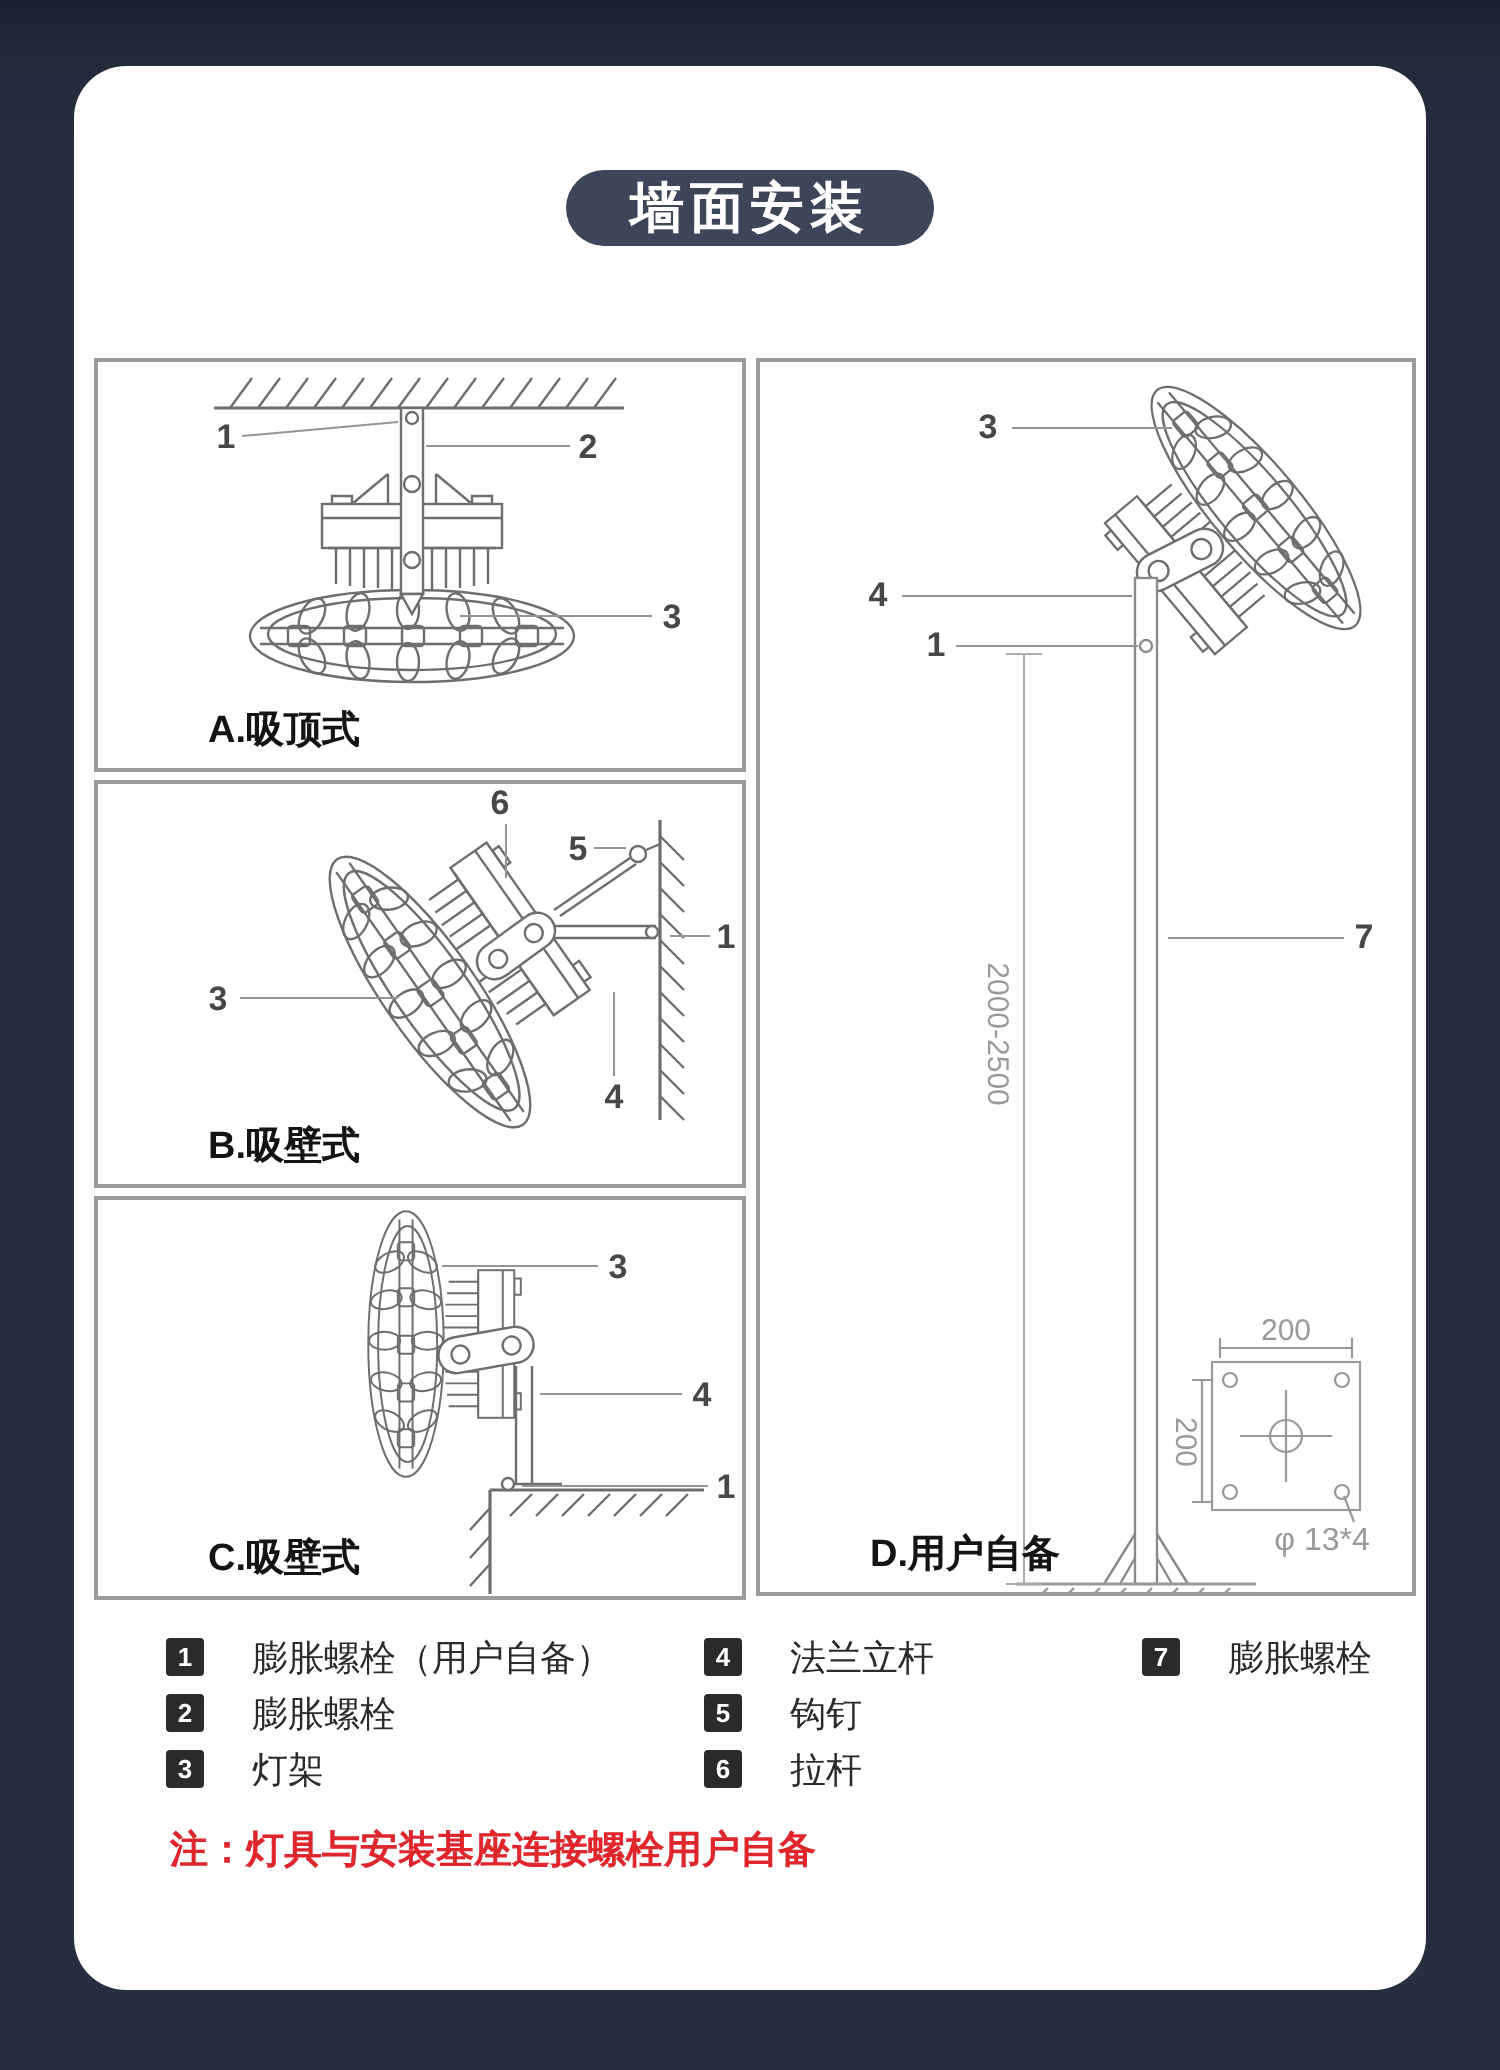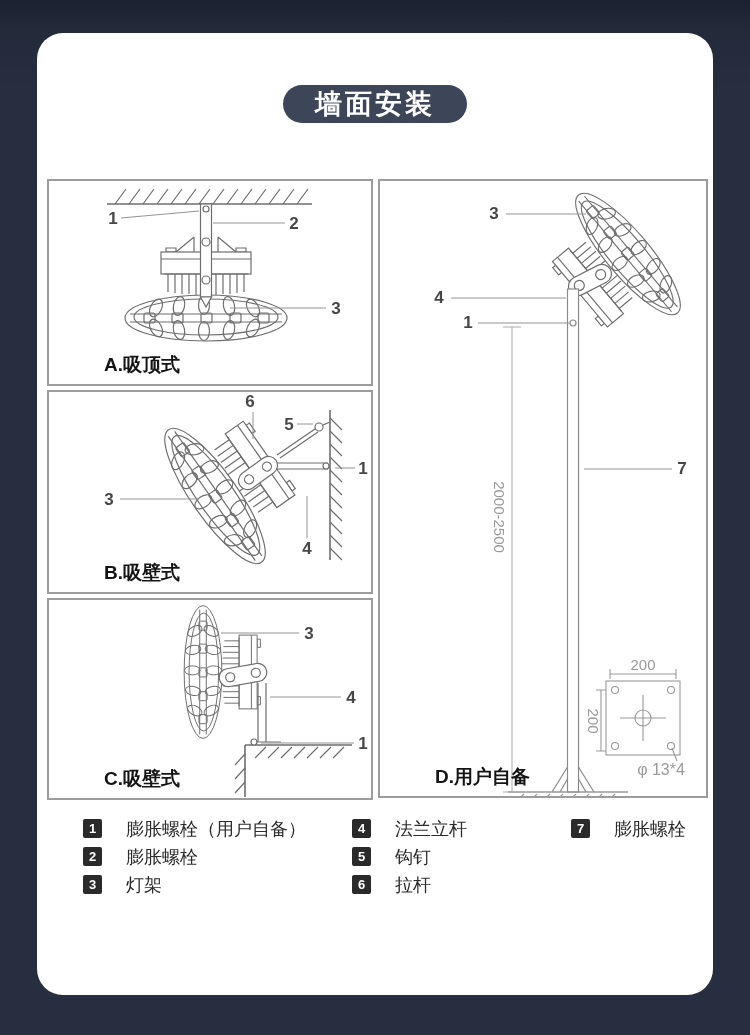--- a/index.html
+++ b/index.html
@@ -264,14 +264,15 @@
       <span class="legend-label">拉杆</span>
     </div>
   </div>
   <div class="legend-col" id="legendCol3">
     <div class="legend-item">
       <span class="legend-num">7</span>
       <span class="legend-label">膨胀螺栓</span>
     </div>
   </div>
 
+  <div class="note">注：灯具与安装基座连接螺栓用户自备</div>
 
 </div>
 
 </body></html>

